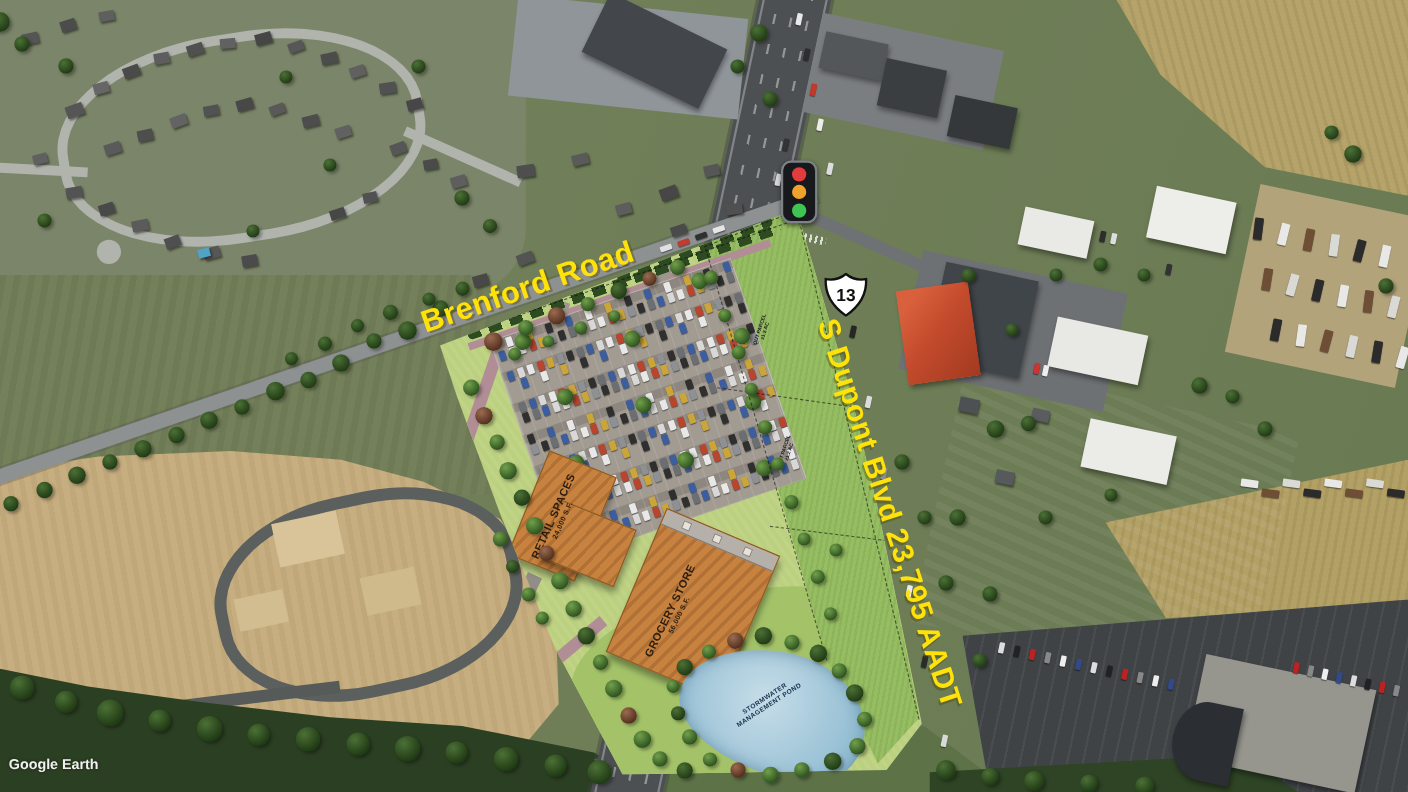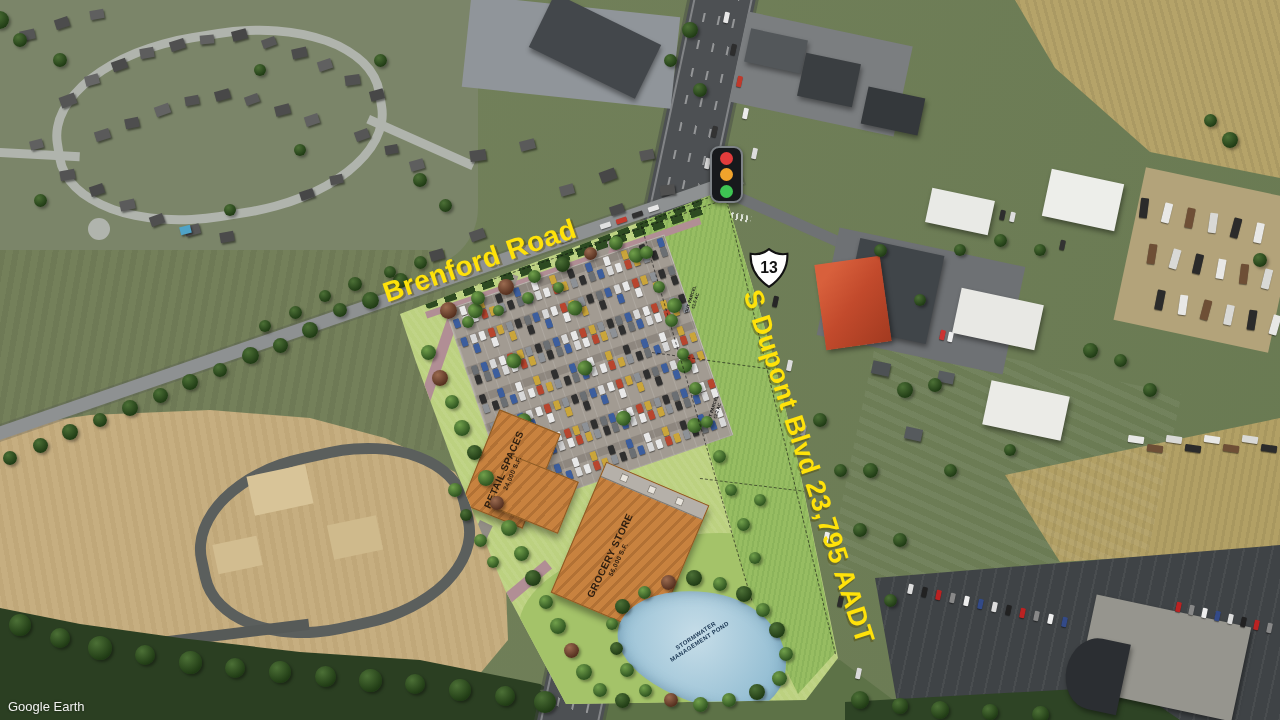--- a/index.html
+++ b/index.html
@@ -65,22 +65,22 @@
   .ylabel{position:absolute;color:#ffe20a;font-weight:bold;white-space:nowrap;
     text-shadow:2px 2px 0 rgba(80,70,0,.4);transform-origin:0 50%;letter-spacing:.5px;}
   #lbl-brenford{left:384px;top:278px;font-size:28px;transform:rotate(-19deg);}
   #lbl-dupont{left:766px;top:286px;font-size:27px;transform:rotate(72deg);transform-origin:0 0;}
   .tl{position:absolute;left:710px;top:146px;width:33px;height:57px;background:#17191c;
     border:2px solid #7d8286;border-radius:9px;display:flex;flex-direction:column;
     align-items:center;justify-content:space-evenly;box-shadow:0 2px 4px rgba(0,0,0,.5);}
   .tl i{width:13px;height:13px;border-radius:50%;display:block;}
   .tl .r{background:#e23c3c;} .tl .a{background:#f0a32c;} .tl .g{background:#3ec553;}
   .shield{position:absolute;left:748px;top:248px;width:42px;height:40px;}
-  .wm{position:absolute;left:8px;bottom:6px;color:#fff;font-size:13px;opacity:.93;
-    text-shadow:0 0 3px rgba(0,0,0,.55);}
+  .wm{position:absolute;left:8px;bottom:18px;color:#fff;font-size:13px;opacity:.93;
+    text-shadow:0 0 3px rgba(0,0,0,.55);font-weight:bold;}
   .loading-strip{position:absolute;left:0;top:0;right:0;height:15px;background:#b5b0a9;border-bottom:1px solid #7d7871;}
   .loading-strip b{position:absolute;top:3px;width:8px;height:8px;background:#e7e3db;border:1px solid #8a857d;}
 </style>
 </head>
 <body>
 
 <div class="scene">
 
   <div class="layer" id="bg">
     <div class="abs" style="left:0;top:0;width:478px;height:268px;background:#7b8569;border-bottom-right-radius:60px;"></div>

